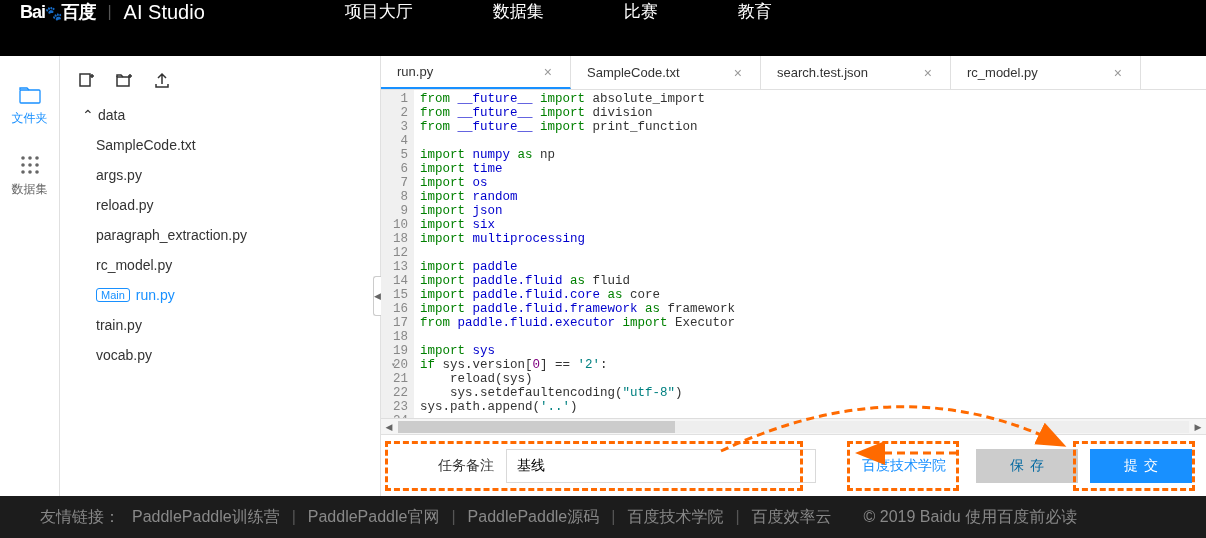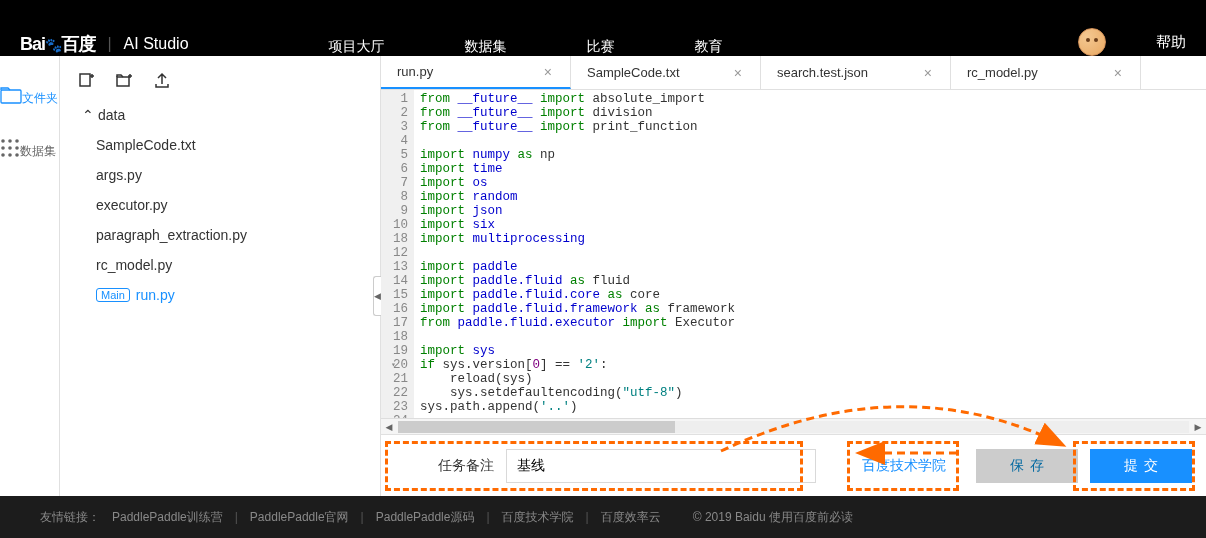--- a/index.html
+++ b/index.html
@@ -1,33 +1,33 @@
 <!DOCTYPE html>
 <html><head>
 <meta charset="utf-8">
 <style>
 * { margin: 0; padding: 0; box-sizing: border-box; }
 body { font-family: -apple-system, "Segoe UI", "Microsoft YaHei", sans-serif; background: #fff; width: 1206px; height: 538px; overflow: hidden; position: relative; }
 
-.header { background: #000; height: 56px; display: flex; align-items: flex-end; padding: 0 20px; color: #fff; }
+.header { background: #000; height: 56px; display: flex; align-items: flex-start; padding: 0 20px; color: #fff; }
 .logo-area { display: flex; align-items: center; gap: 8px; }
 .baidu-logo { font-weight: bold; font-size: 18px; letter-spacing: -1px; }
 .paw { font-size: 14px; }
 .divider-v { color: #555; margin: 0 4px; }
-.studio-label { font-size: 16px; font-weight: 300; }
+.studio-label { font-size: 20px; font-weight: 300; }
 .nav-links { display: flex; gap: 80px; margin-left: 140px; }
-.nav-link { color: #fff; font-size: 14px; cursor: pointer; }
+.nav-link { color: #fff; font-size: 17px; cursor: pointer; }
 .header-right { margin-left: auto; display: flex; align-items: center; gap: 50px; }
 .avatar { width: 28px; height: 28px; border-radius: 50%; background: radial-gradient(circle at 30% 30%, #f4c891, #e8a862); cursor: pointer; border: 1px solid #d4925a; position: relative; }
 .avatar::before { content: ""; position: absolute; width: 4px; height: 4px; background: #6b3e1a; border-radius: 50%; top: 9px; left: 7px; box-shadow: 8px 0 #6b3e1a; }
 .help-link { color: #fff; font-size: 15px; cursor: pointer; }
 
 .main-area { display: flex; height: 440px; }
 .left-rail { width: 60px; background: #fff; border-right: 1px solid #e0e0e0; padding-top: 20px; }
-.rail-item { display: flex; flex-direction: row; align-items: center; padding: 10px 0 18px; font-size: 11px; cursor: pointer; }
+.rail-item { display: flex; flex-direction: column; align-items: center; padding: 10px 0 18px; font-size: 11px; cursor: pointer; }
 .rail-item.active .rail-icon-box { stroke: #1890ff; }
 .rail-item.active .rail-label { color: #1890ff; }
 .rail-icon-box { width: 22px; height: 18px; fill: none; stroke: #888; stroke-width: 1.3; margin-bottom: 6px; }
 .rail-icon-grid { width: 20px; height: 20px; margin-bottom: 6px; }
 .rail-icon-grid circle { fill: #666; }
 .rail-label { color: #666; font-size: 12px; }
 
 .file-panel { width: 320px; background: #fff; padding-top: 10px; }
 .file-toolbar { display: flex; gap: 22px; padding: 6px 0 12px 18px; }
 .tb-icon { width: 16px; height: 16px; cursor: pointer; }
@@ -71,42 +71,38 @@
 .task-input { width: 310px; height: 34px; border: 1px solid #d9d9d9; padding: 0 10px; font-size: 14px; }
 .spacer { flex: 1; }
 .view-tasks { color: #1890ff; font-size: 14px; cursor: pointer; margin-right: 18px; }
 .btn { height: 34px; padding: 0 28px; font-size: 14px; border: none; cursor: pointer; letter-spacing: 6px; text-indent: 6px; }
 .btn-save { background: #ccc; color: #0369a1; }
 .btn-submit { background: #1890ff; color: #fff; }
 
 .dashed-box { position: absolute; border: 3px dashed #ff6a00; pointer-events: none; }
 .arrow-svg { position: absolute; pointer-events: none; }
 
-.footer { background: #1c1c1c; color: #888; height: 42px; display: flex; align-items: center; padding: 1px 40px; font-size: 12px; gap: 12px; }
+.footer { background: #1c1c1c; color: #888; height: 42px; display: flex; align-items: center; padding: 1px 40px; font-size: 16px; gap: 12px; }
 .footer a { color: #888; }
 .footer .sep { color: #555; }
 </style>
 </head>
 <body>
 
 <div class="header">
   <div class="logo-area">
     <span class="baidu-logo"><span>Bai</span><span class="paw">🐾</span><span>百度</span></span>
     <span class="divider-v">|</span>
     <span class="studio-label">AI Studio</span>
   </div>
   <div class="nav-links">
     <span class="nav-link">项目大厅</span>
     <span class="nav-link">数据集</span>
     <span class="nav-link">比赛</span>
     <span class="nav-link">教育</span>
-  </div>
-  <div class="header-right">
-    <div class="avatar"></div>
-    <span class="help-link">帮助</span>
   </div>
 </div>
 
 <div class="main-area">
   <div class="left-rail">
     <div class="rail-item active">
       <svg class="rail-icon-box">
           <rect x="1" y="4" width="20" height="13" rx="1"></rect>
           <path d="M1 4 L1 2 L8 2 L10 4"></path>
         </svg>
@@ -146,27 +142,29 @@
           </svg></span>
     </div>
     <div class="tree">
       <div class="tree-item folder">
           <span class="chevron">⌃</span>
           <span>data</span>
         </div>
       <div class="tree-children">
         <div class="tree-file">SampleCode.txt</div>
         <div class="tree-file">args.py</div>
-        <div class="tree-file">executor.py</div>
+        <div class="tree-file">reload.py</div>
         <div class="tree-file">paragraph_extraction.py</div>
         <div class="tree-file">rc_model.py</div>
         <div class="tree-file active">
             <span class="main-badge">Main</span>
             <span>run.py</span>
           </div>
+        <div class="tree-file">train.py</div>
+        <div class="tree-file">vocab.py</div>
       </div>
     </div>
   </div>
 
   <div class="editor-panel">
     <div class="collapse-handle">◀</div>
     <div class="editor-tabs">
       <div class="editor-tab active">
           <span>run.py</span>
           <span class="tab-close">×</span>

